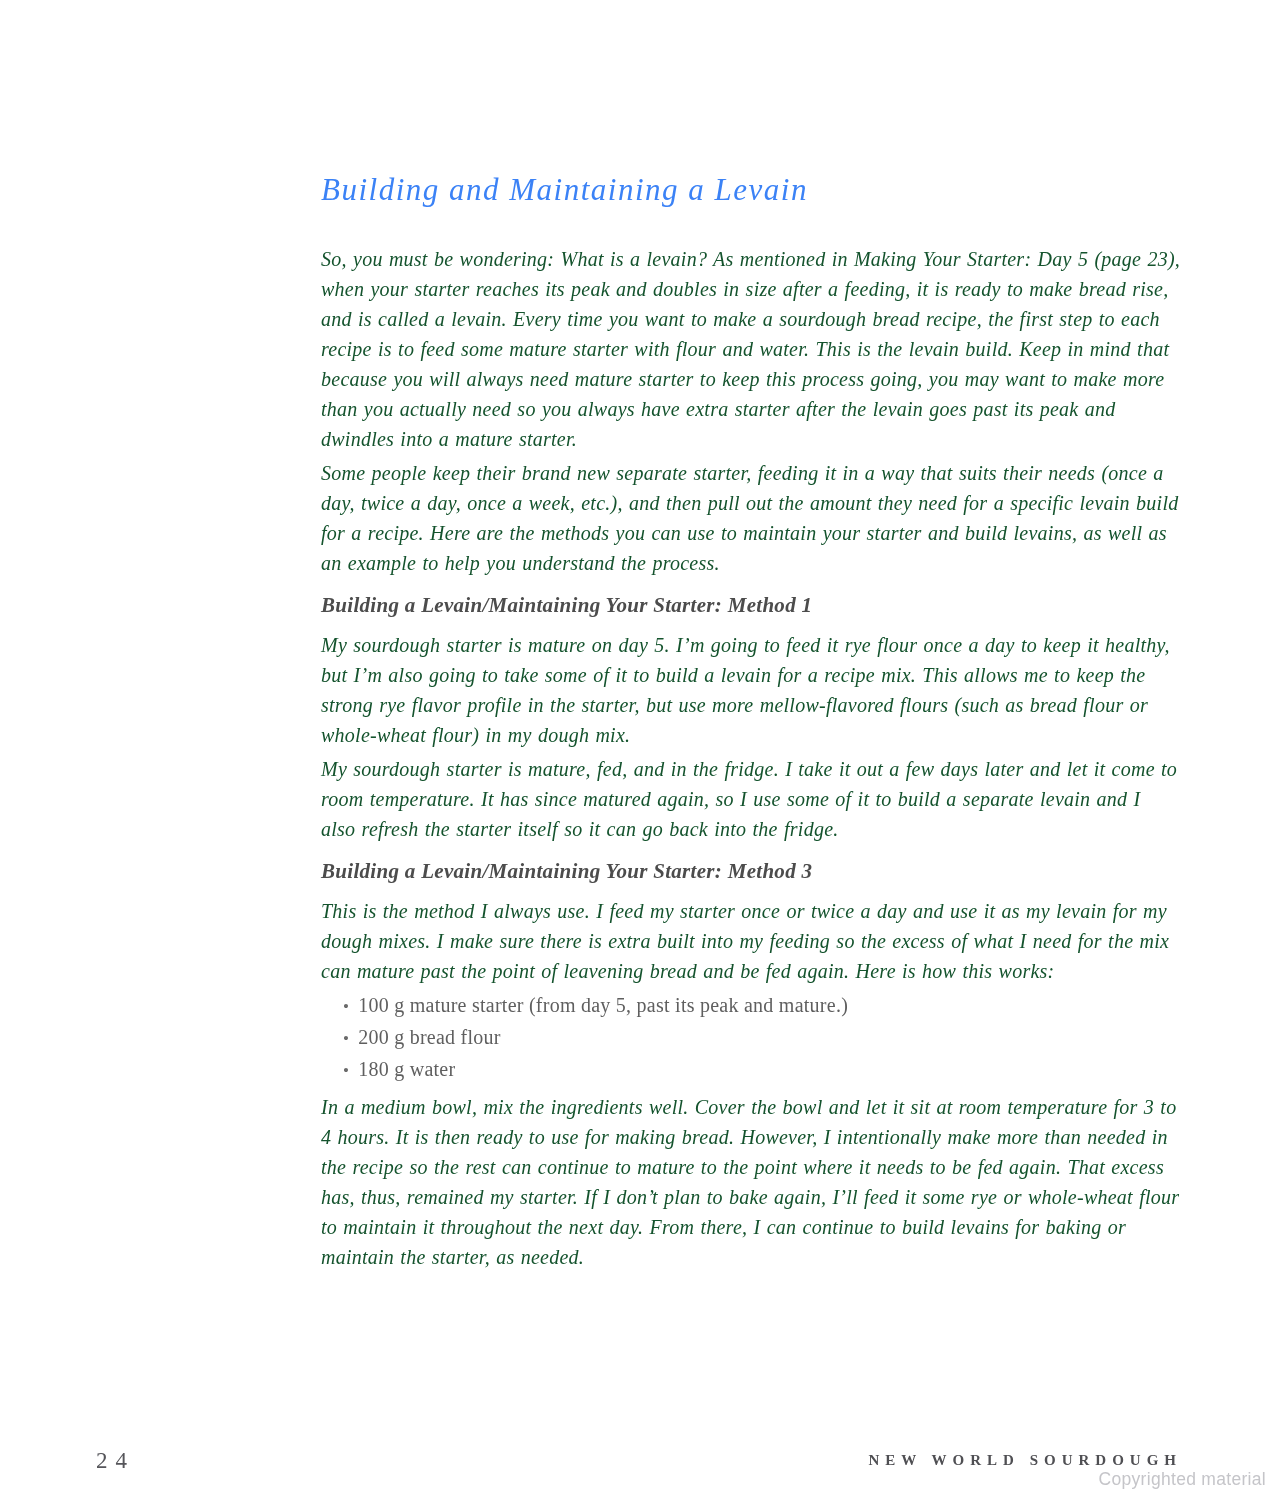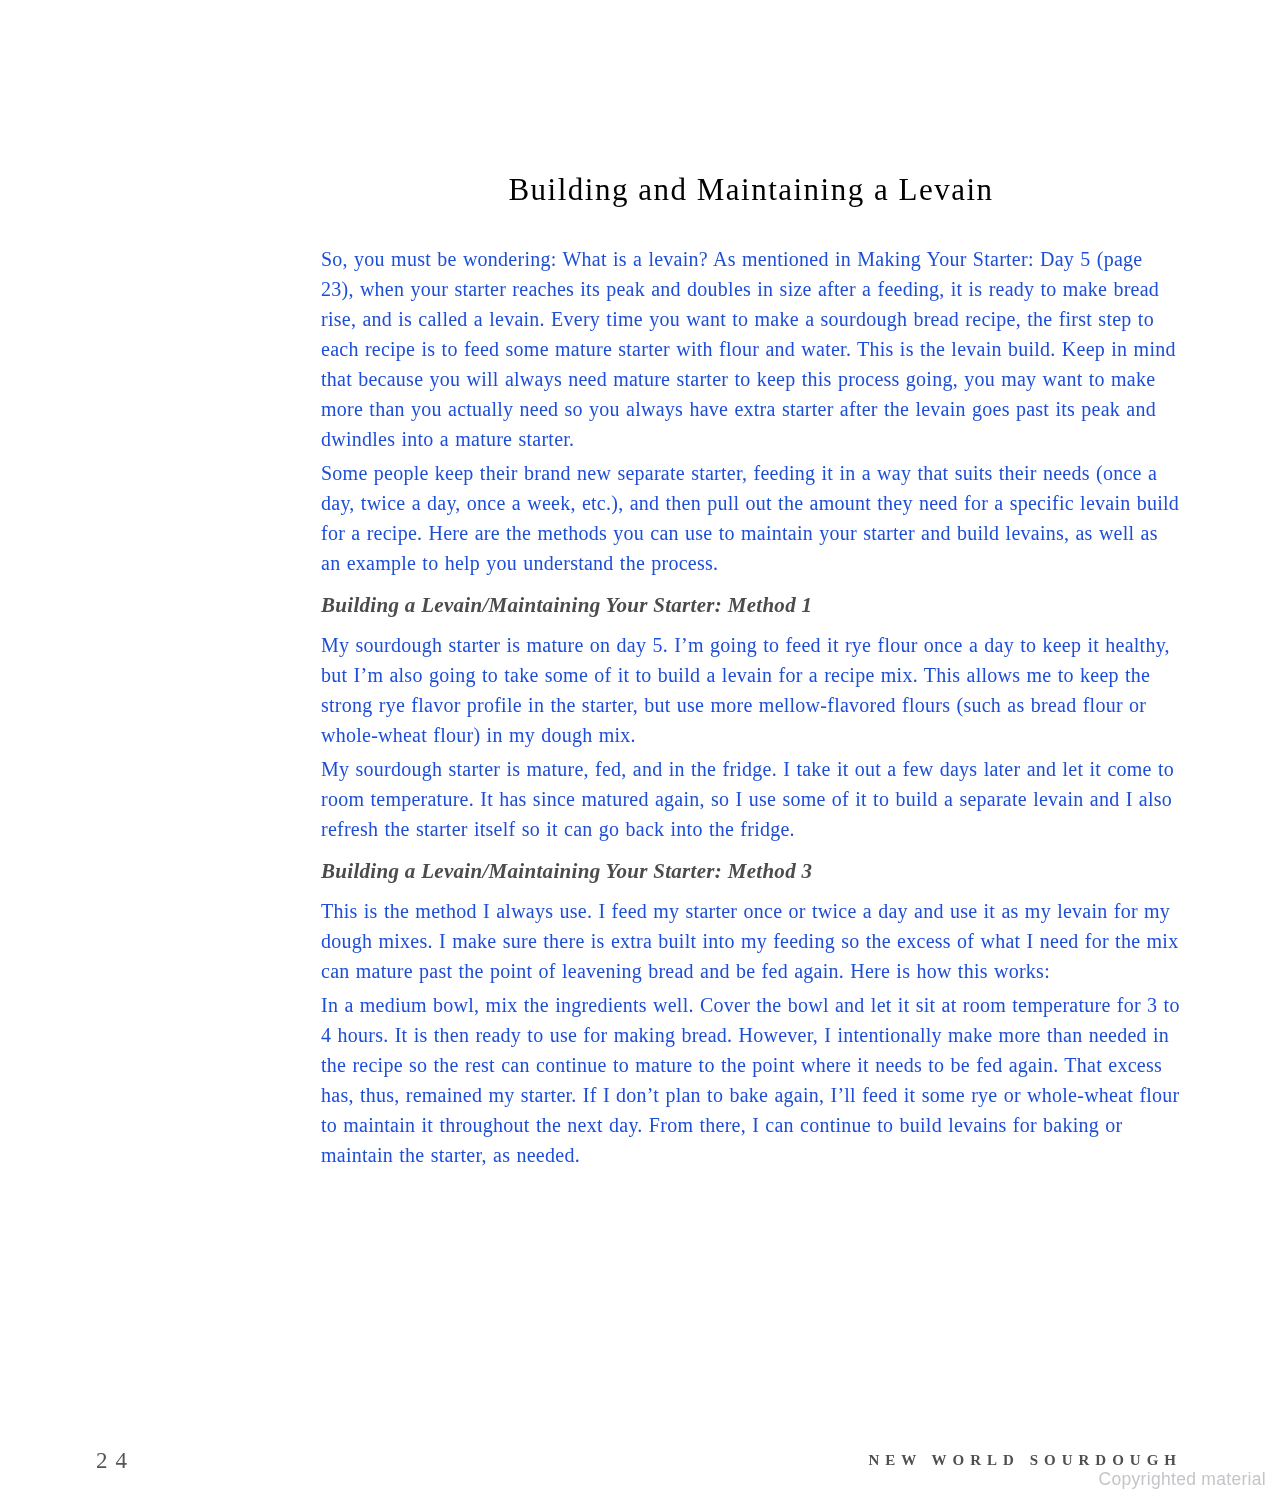--- a/index.html
+++ b/index.html
@@ -15,33 +15,34 @@
   .content {
     position: absolute;
     left: 321px;
     top: 0;
     width: 860px;
   }
   h1.chapter-title {
     margin: 170px 0 34px 0;
     font-size: 31px;
     line-height: 40px;
+    font-style: italic;
     font-weight: normal;
     letter-spacing: 1.5px;
-    color: #000000;
-    text-align: center;
+    color: #3b82f6;
   }
   p.para {
     font-size: 20px;
     line-height: 30px;
     margin: 0 0 4px 0;
-    color: #1d4ed8;
+    color: #14532d;
     letter-spacing: 0.25px;
     word-spacing: 1px;
     text-align: left;
+    font-style: italic;
   }
   h2.method-heading {
     font-size: 21px;
     line-height: 30px;
     margin: 12px 0 10px 0;
     font-style: italic;
     font-weight: bold;
     letter-spacing: 0.3px;
     color: #4c4c4c;
   }
@@ -110,20 +111,25 @@
 
     <section>
       <p class="para">My sourdough starter is mature, fed, and in the fridge. I take it out a few days later and let it come to room temperature. It has since matured again, so I use some of it to build a separate levain and I also refresh the starter itself so it can go back into the fridge.</p>
     </section>
 
     <section>
       <h2 class="method-heading">Building a Levain/Maintaining Your Starter: Method 3</h2>
       <p class="para">This is the method I always use. I feed my starter once or twice a day and use it as my levain for my dough mixes. I make sure there is extra built into my feeding so the excess of what I need for the mix can mature past the point of leavening bread and be fed again. Here is how this works:</p>
     </section>
 
+    <ul class="ingredients">
+      <li><span class="bullet">•</span><span>100 g mature starter (from day 5, past its peak and mature.)</span></li>
+      <li><span class="bullet">•</span><span>200 g bread flour</span></li>
+      <li><span class="bullet">•</span><span>180 g water</span></li>
+    </ul>
 
     <p class="para">In a medium bowl, mix the ingredients well. Cover the bowl and let it sit at room temperature for 3 to 4 hours. It is then ready to use for making bread. However, I intentionally make more than needed in the recipe so the rest can continue to mature to the point where it needs to be fed again. That excess has, thus, remained my starter. If I don’t plan to bake again, I’ll feed it some rye or whole-wheat flour to maintain it throughout the next day. From there, I can continue to build levains for baking or maintain the starter, as needed.</p>
 
   </main>
 
   <div class="footer-pagenum">24</div>
 
   <div class="footer-booktitle">NEW WORLD SOURDOUGH</div>
 
   <div class="footer-copyright">Copyrighted material</div>

